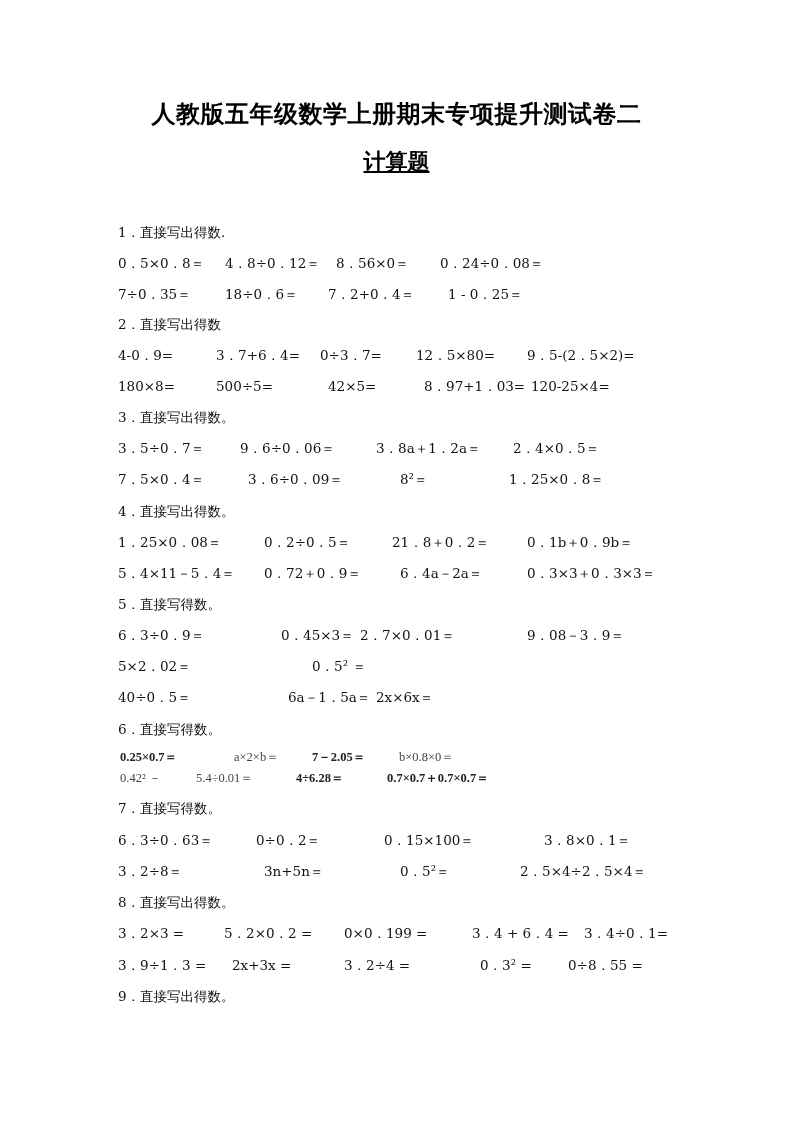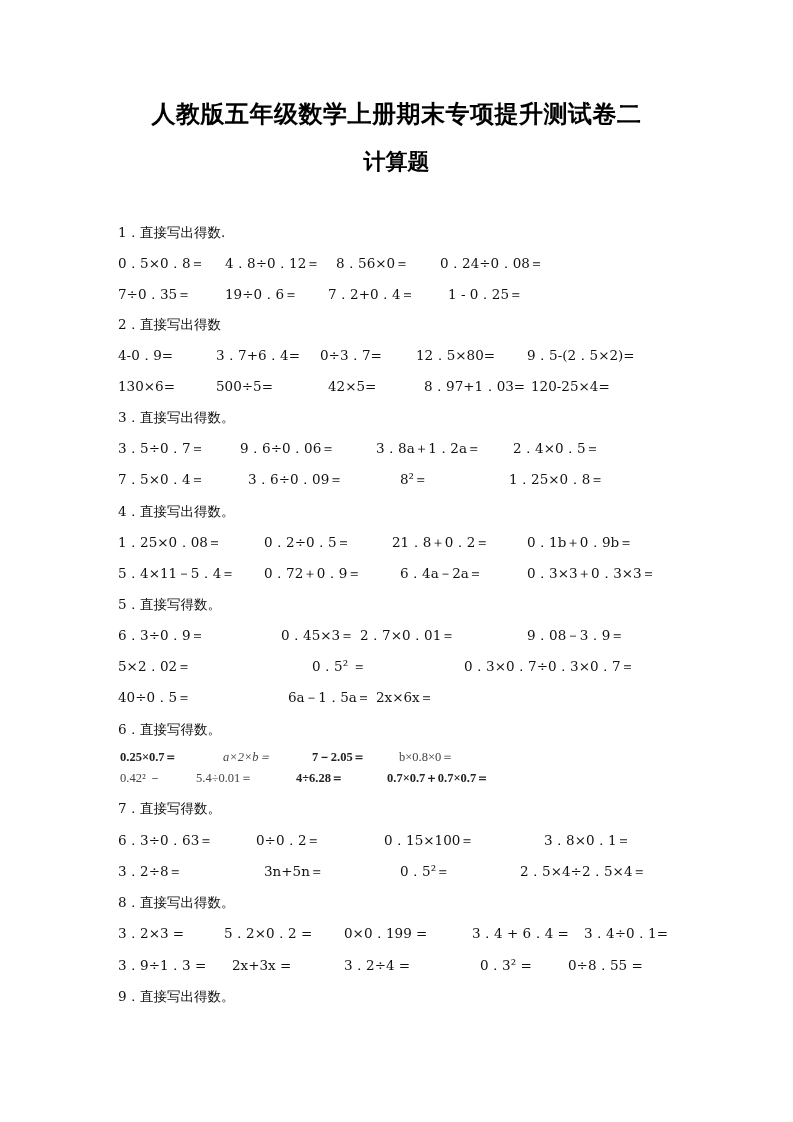--- a/index.html
+++ b/index.html
@@ -1,21 +1,21 @@
 <!DOCTYPE html>
 <html><head>
 <meta charset="utf-8">
 <style>
   html, body { margin: 0; padding: 0; background: #ffffff; }
   body { width: 793px; height: 1122px; position: relative; overflow: hidden;
          font-family: "DejaVu Serif", "Liberation Serif", serif; color: #111; }
   .title { position: absolute; left: 0; width: 793px; text-align: center;
            font-family: "DejaVu Sans", "Liberation Sans", sans-serif; font-weight: bold; color: #000; }
   .t1 { top: 98px; font-size: 24px; letter-spacing: 0.5px; }
-  .t2 { top: 147px; font-size: 22px; }
+  .t2 { top: 147px; font-size: 22px; text-decoration: underline; }
   .line { position: absolute; left: 0; width: 706px; height: 22px; font-size: 13.5px; line-height: 22px; white-space: nowrap; }
   .q-head { position: absolute; left: 118px; font-family: "DejaVu Serif", serif; }
   .item { position: absolute; top: 0; }
   .img-row .item { font-family: "Liberation Serif", serif; font-size: 12.5px; font-weight: bold; color: #222; }
   .img-row .light { font-weight: normal; color: #444; }
 </style>
 </head>
 <body>
 
 <div class="title t1">人教版五年级数学上册期末专项提升测试卷二</div>
@@ -25,37 +25,37 @@
   <span class="q-head">1．直接写出得数.</span>
 </div>
 <div class="line" style="top:252px">
   <span class="item" style="left:118px">0．5×0．8＝</span>
   <span class="item" style="left:225px">4．8÷0．12＝</span>
   <span class="item" style="left:336px">8．56×0＝</span>
   <span class="item" style="left:440px">0．24÷0．08＝</span>
 </div>
 <div class="line" style="top:283px">
   <span class="item" style="left:118px">7÷0．35＝</span>
-  <span class="item" style="left:225px">19÷0．6＝</span>
+  <span class="item" style="left:225px">18÷0．6＝</span>
   <span class="item" style="left:328px">7．2+0．4＝</span>
   <span class="item" style="left:448px">1 - 0．25＝</span>
 </div>
 
 <div class="line" style="top:313px">
   <span class="q-head">2．直接写出得数</span>
 </div>
 <div class="line" style="top:344px">
   <span class="item" style="left:118px">4-0．9=</span>
   <span class="item" style="left:216px">3．7+6．4=</span>
   <span class="item" style="left:320px">0÷3．7=</span>
   <span class="item" style="left:416px">12．5×80=</span>
   <span class="item" style="left:527px">9．5-(2．5×2)=</span>
 </div>
 <div class="line" style="top:375px">
-  <span class="item" style="left:118px">130×6=</span>
+  <span class="item" style="left:118px">180×8=</span>
   <span class="item" style="left:216px">500÷5=</span>
   <span class="item" style="left:328px">42×5=</span>
   <span class="item" style="left:424px">8．97+1．03=</span>
   <span class="item" style="left:531px">120-25×4=</span>
 </div>
 
 <div class="line" style="top:406px">
   <span class="q-head">3．直接写出得数。</span>
 </div>
 <div class="line" style="top:437px">
@@ -92,34 +92,33 @@
 </div>
 <div class="line" style="top:624px">
   <span class="item" style="left:118px">6．3÷0．9＝</span>
   <span class="item" style="left:281px">0．45×3＝</span>
   <span class="item" style="left:360px">2．7×0．01＝</span>
   <span class="item" style="left:527px">9．08－3．9＝</span>
 </div>
 <div class="line" style="top:655px">
   <span class="item" style="left:118px">5×2．02＝</span>
   <span class="item" style="left:312px">0．5² ＝</span>
-  <span class="item" style="left:464px">0．3×0．7÷0．3×0．7＝</span>
 </div>
 <div class="line" style="top:686px">
   <span class="item" style="left:118px">40÷0．5＝</span>
   <span class="item" style="left:288px">6a－1．5a＝</span>
   <span class="item" style="left:376px">2x×6x＝</span>
 </div>
 
 <div class="line" style="top:718px">
   <span class="q-head">6．直接写得数。</span>
 </div>
 <div class="line img-row" style="top:748px; height:18px; line-height:18px">
   <span class="item" style="left:120px">0.25×0.7＝</span>
-  <span class="item light" style="left:223px; font-style:italic">a×2×b＝</span>
+  <span class="item light" style="left:234px; ">a×2×b＝</span>
   <span class="item" style="left:312px">7－2.05＝</span>
   <span class="item light" style="left:399px">b×0.8×0＝</span>
 </div>
 <div class="line img-row" style="top:769px; height:18px; line-height:18px">
   <span class="item light" style="left:120px">0.42² －</span>
   <span class="item light" style="left:196px">5.4÷0.01＝</span>
   <span class="item" style="left:296px">4÷6.28＝</span>
   <span class="item" style="left:387px">0.7×0.7＋0.7×0.7＝</span>
 </div>
 

